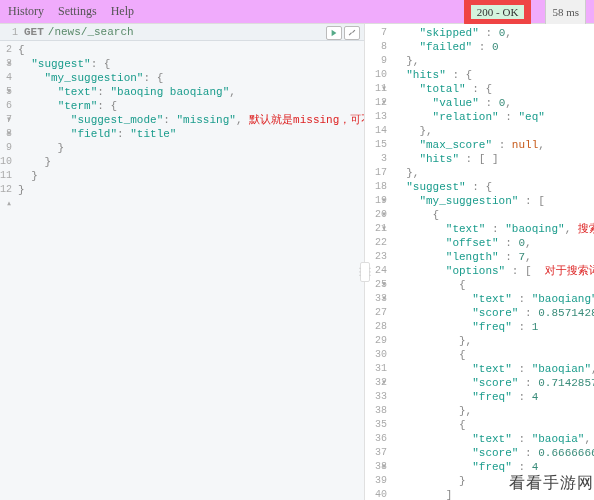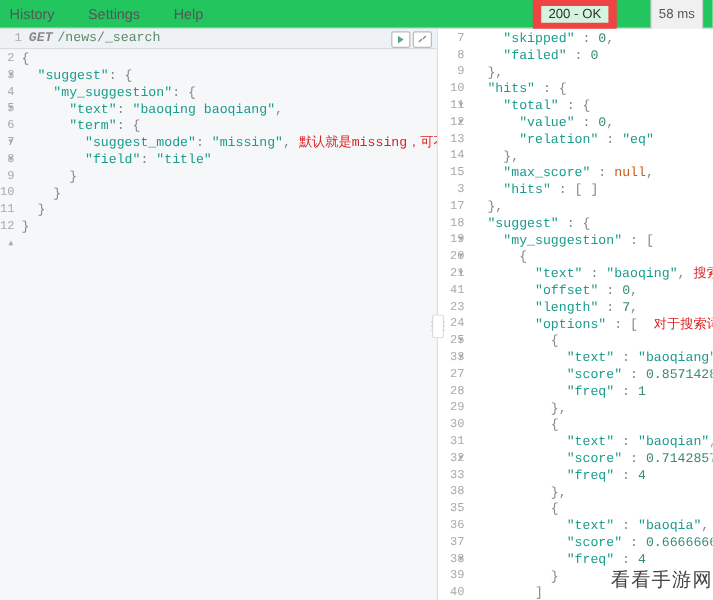--- a/index.html
+++ b/index.html
@@ -7,27 +7,27 @@
     font-family: Menlo, Consolas, "Courier New", monospace;
     font-size: 11px;
     background: #fff;
     width: 594px;
     height: 500px;
     overflow: hidden;
     position: relative;
   }
   .topbar {
     height: 24px;
-    background: #22c55e;
+    background: #f0abfc;
     border-bottom: 1px solid #ddd;
     display: flex;
     align-items: center;
     padding: 0 8px;
-    gap: 28px;
-    font-family: Liberation Sans, sans-serif;
+    gap: 14px;
+    font-family: Liberation Serif, serif;
     font-size: 12px;
     color: #555;
   }
   .topbar .menu-item { cursor: pointer; }
   .topbar .spacer { flex: 1; }
   .status-badge {
     background: #d4f4dd;
     border: 7px solid #ef4444;
     color: #333;
     padding: 1px 6px;
@@ -66,21 +66,21 @@
     border-bottom: 1px solid #d8dde2;
     position: relative;
   }
   .request-line .gutter-num {
     width: 24px;
     text-align: right;
     color: #aaa;
     padding-right: 6px;
     font-size: 10px;
   }
-  .method { color: #888; font-weight: bold; margin-right: 4px; font-style: italic; }
+  .method { color: #888; font-weight: bold; margin-right: 4px; }
   .path { color: #5a8a6a; }
   .play-box {
     position: absolute;
     right: 4px;
     top: 2px;
     display: flex;
     gap: 2px;
   }
   .play-btn, .wrench-btn {
     width: 16px; height: 14px;
@@ -237,21 +237,21 @@
         <div>12  </div>
         <div>13  </div>
         <div>14  </div>
         <div>15  </div>
         <div>3  </div>
         <div>17  </div>
         <div>18 <span class="fold">▾</span></div>
         <div>19 <span class="fold">▾</span></div>
         <div>20 <span class="fold">▾</span></div>
         <div>21  </div>
-        <div>41  </div>
+        <div>22  </div>
         <div>23  </div>
         <div>24 <span class="fold">▾</span></div>
         <div>25 <span class="fold">▾</span></div>
         <div>33  </div>
         <div>27  </div>
         <div>28  </div>
         <div>29  </div>
         <div>30  </div>
         <div>31 <span class="fold">▾</span></div>
         <div>32  </div>

